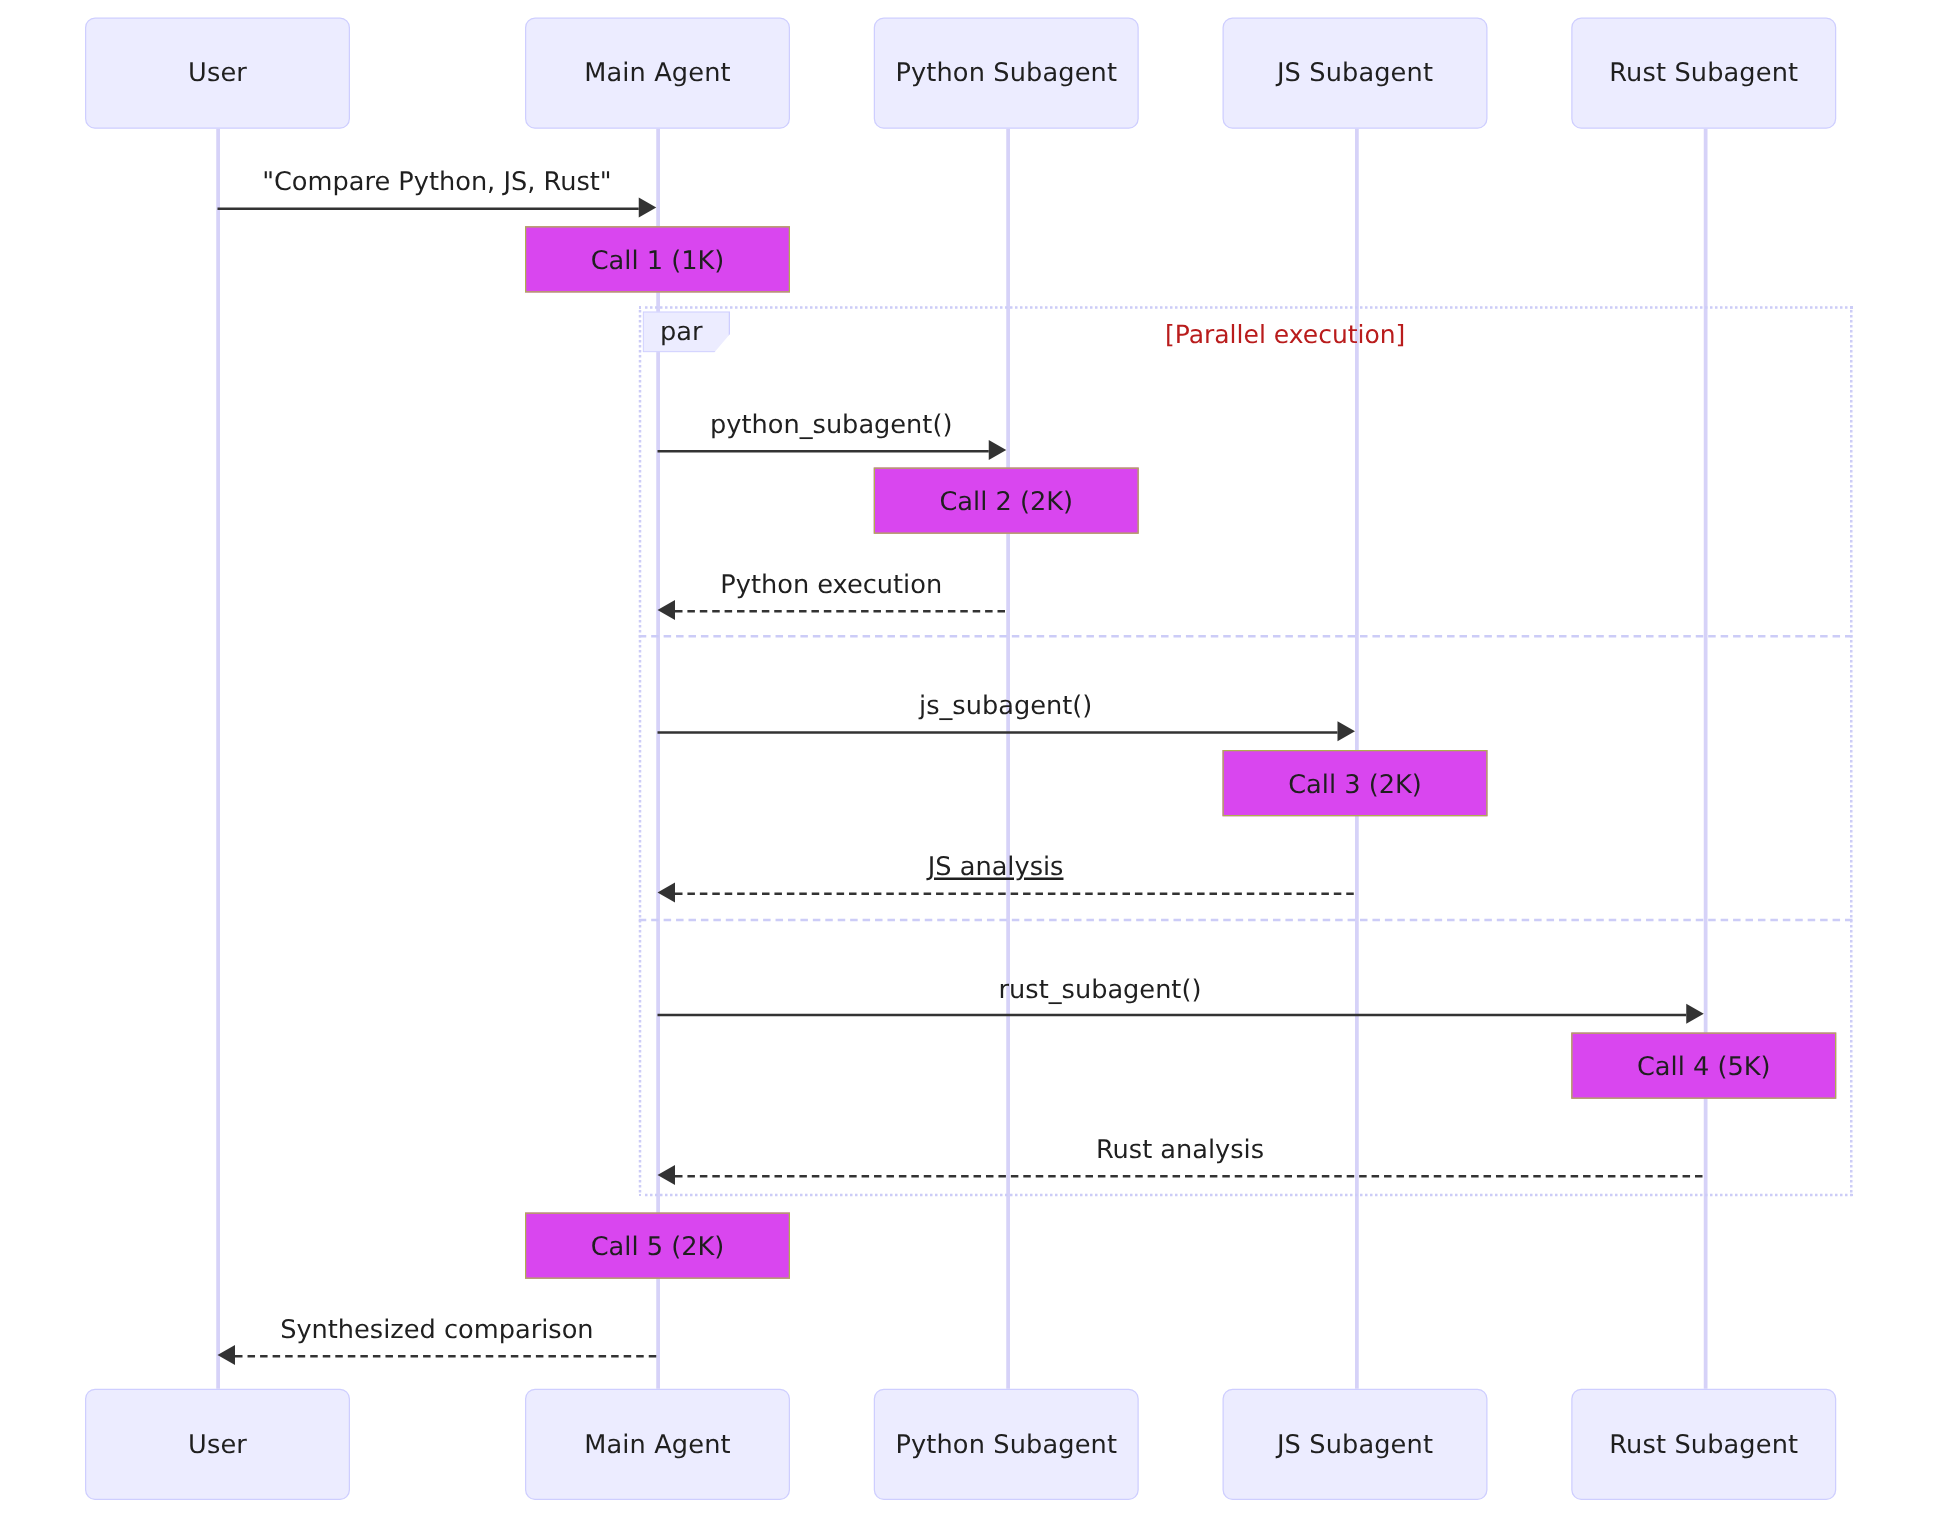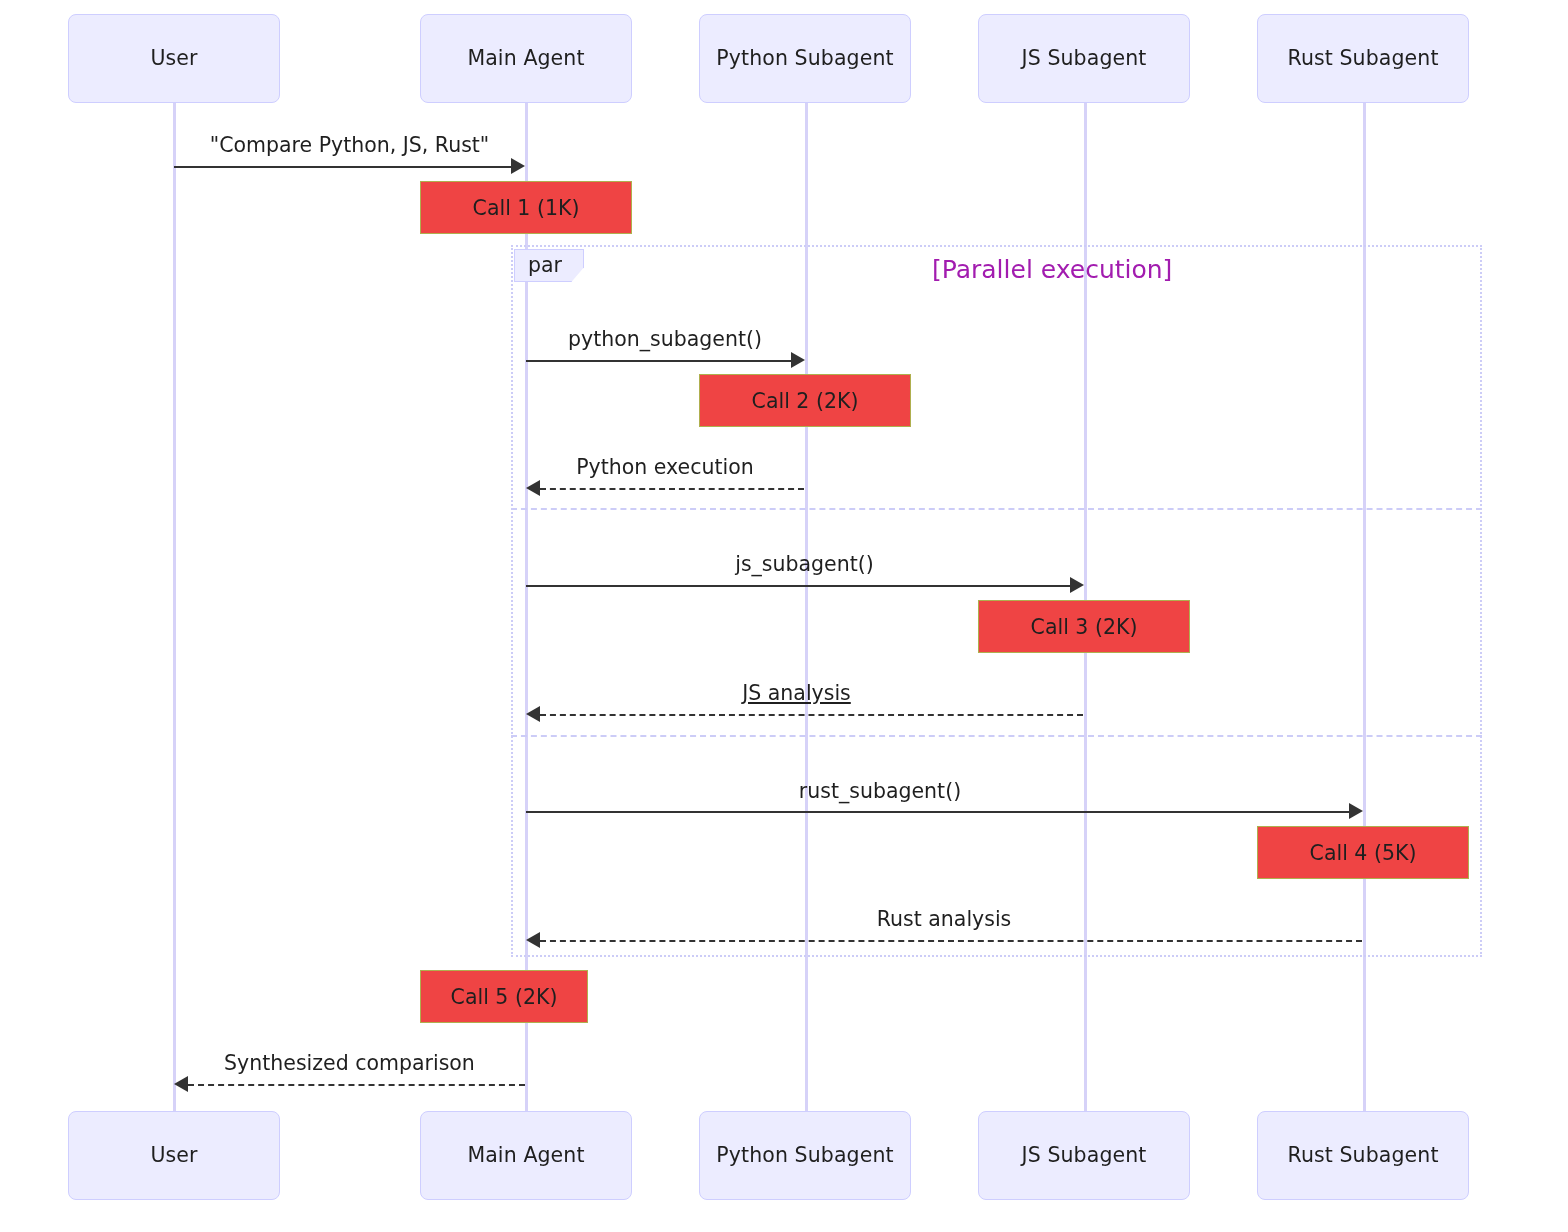--- a/index.html
+++ b/index.html
@@ -44,21 +44,21 @@
     width: 3px;
     background: #D6D2F8;
     z-index: 1;
   }
 
   
   .note {
     position: absolute;
     box-sizing: border-box;
     height: 53px;
-    background: #ef4444;
+    background: #d946ef;
     border: 1.6px solid #AFAF4E;
     display: flex;
     align-items: center;
     justify-content: center;
     color: #1f1f1f;
     font-size: 20.5px;
     z-index: 5;
   }
 
   
@@ -119,22 +119,22 @@
     font-size: 20.5px;
     line-height: 1;
     display: flex;
     align-items: center;
     padding-left: 13px;
     z-index: 5;
     clip-path: polygon(0 0, 100% 0, 100% 55%, 82% 100%, 0 100%);
   }
   .frag-title {
     position: absolute;
-    color: #a21caf;
-    font-size: 25px;
+    color: #b91c1c;
+    font-size: 20px;
     white-space: nowrap;
     z-index: 5;
   }
 </style>
 </head>
 <body>
 
 <div id="canvas">
 
   <div class="lifeline" style="left:172.5px; top:103px; height:1008px;"></div>
@@ -184,21 +184,21 @@
   <div class="msg-label" style="left:526px; top:779px; width:708px;">rust_subagent()</div>
   <div class="msg-line" style="left:526px; top:811px; width:823px;"></div>
   <div class="arrow-head right" style="left:1349px; top:803px;"></div>
 
   <div class="note" style="left:1257px; top:826px; width:212px;">Call 4 (5K)</div>
 
   <div class="msg-label" style="left:526px; top:907px; width:836px;">Rust analysis</div>
   <div class="msg-line dashed" style="left:540px; top:940px; width:822px;"></div>
   <div class="arrow-head left" style="left:526px; top:932px;"></div>
 
-  <div class="note" style="left:420px; top:970px; width:168px;">Call 5 (2K)</div>
+  <div class="note" style="left:420px; top:970px; width:212px;">Call 5 (2K)</div>
 
   <div class="msg-label" style="left:174px; top:1051px; width:351px;">Synthesized comparison</div>
   <div class="msg-line dashed" style="left:188px; top:1084px; width:337px;"></div>
   <div class="arrow-head left" style="left:174px; top:1076px;"></div>
 
   <div class="actor-box" style="left:68px;   top:1111px;">User</div>
   <div class="actor-box" style="left:420px;  top:1111px;">Main Agent</div>
   <div class="actor-box" style="left:699px;  top:1111px;">Python Subagent</div>
   <div class="actor-box" style="left:978px;  top:1111px;">JS Subagent</div>
   <div class="actor-box" style="left:1257px; top:1111px;">Rust Subagent</div>

